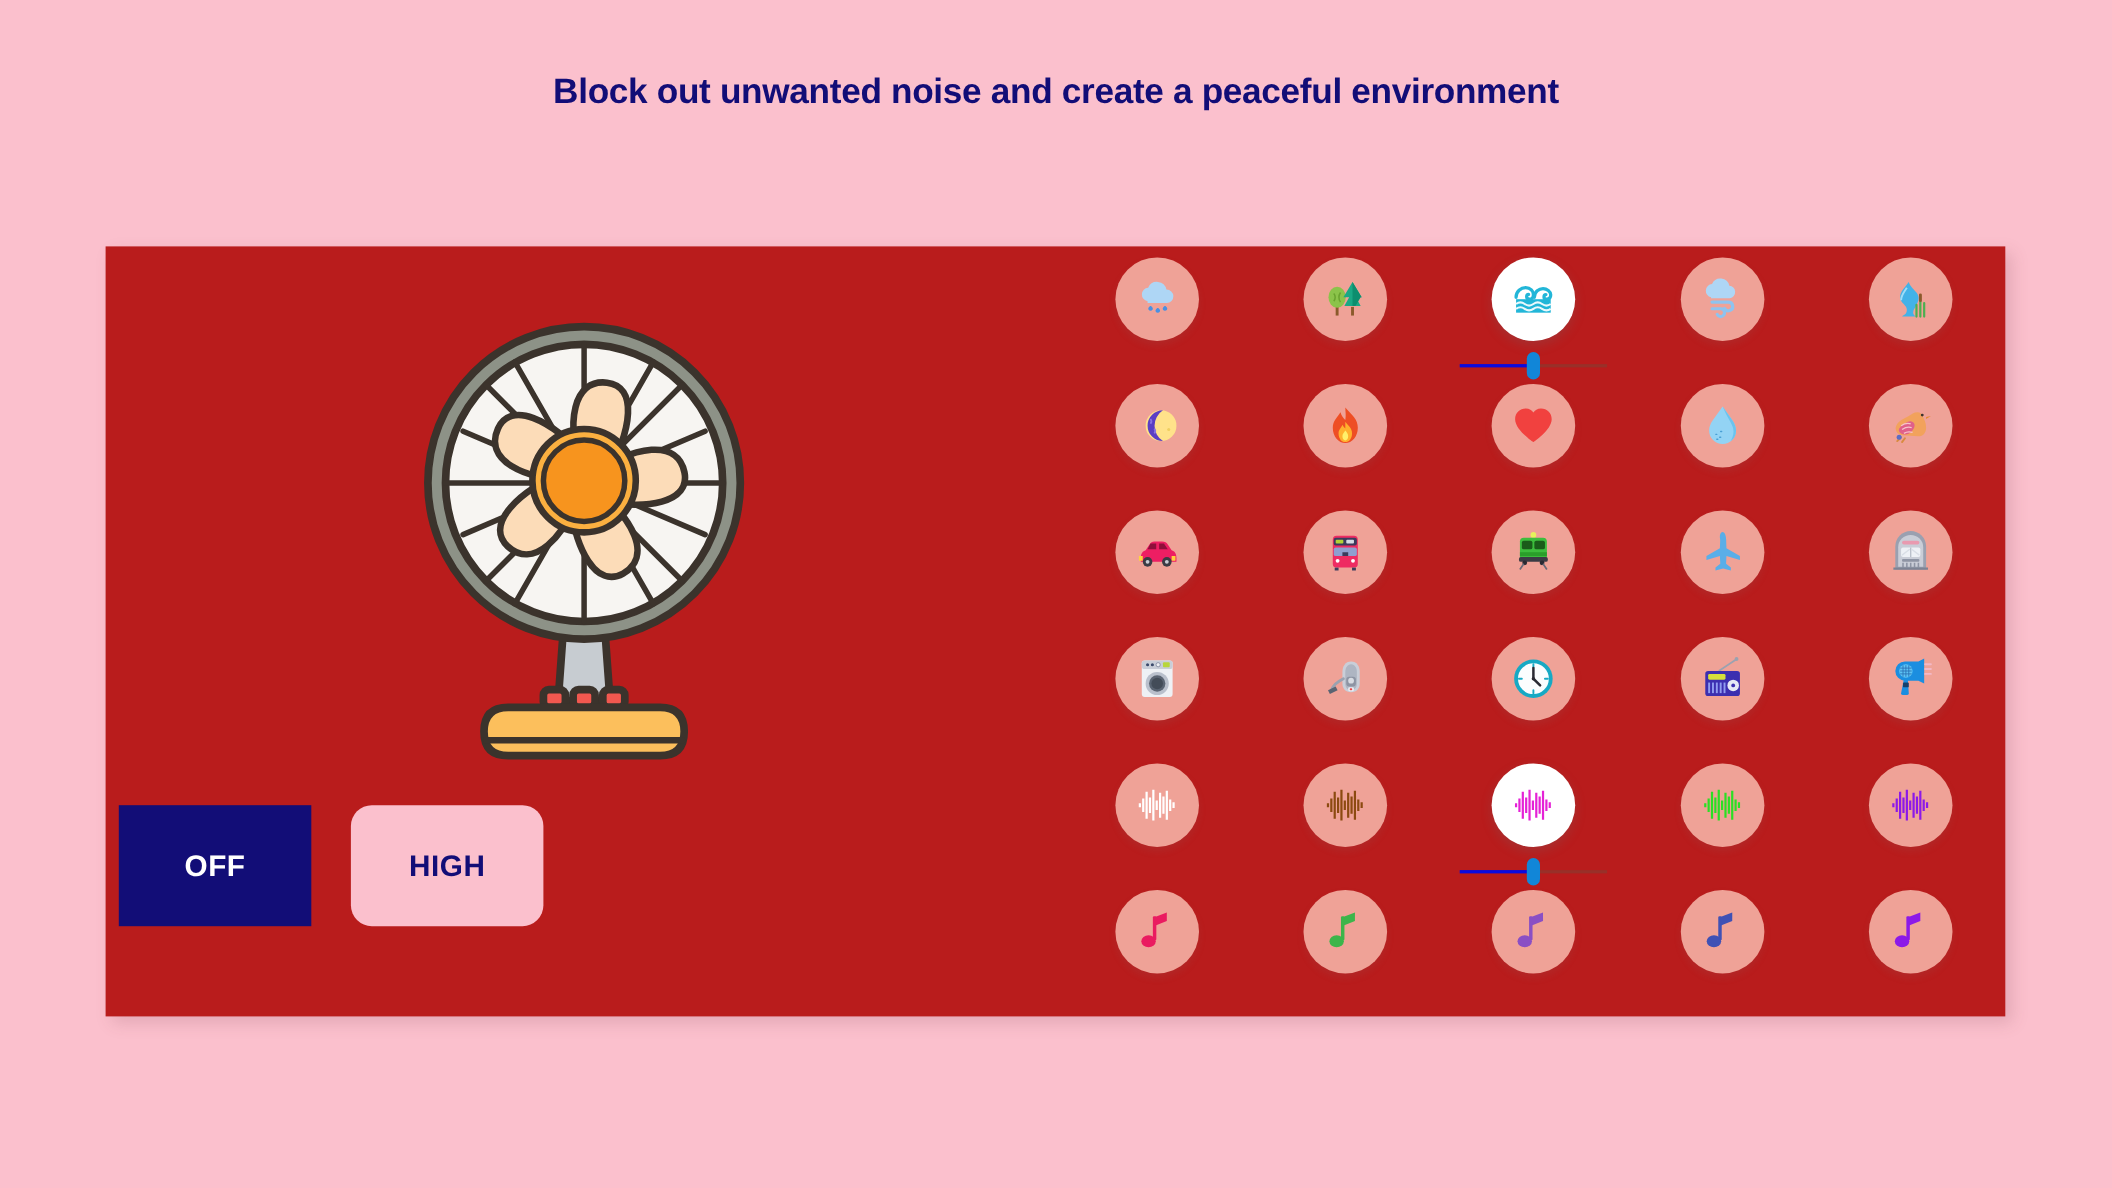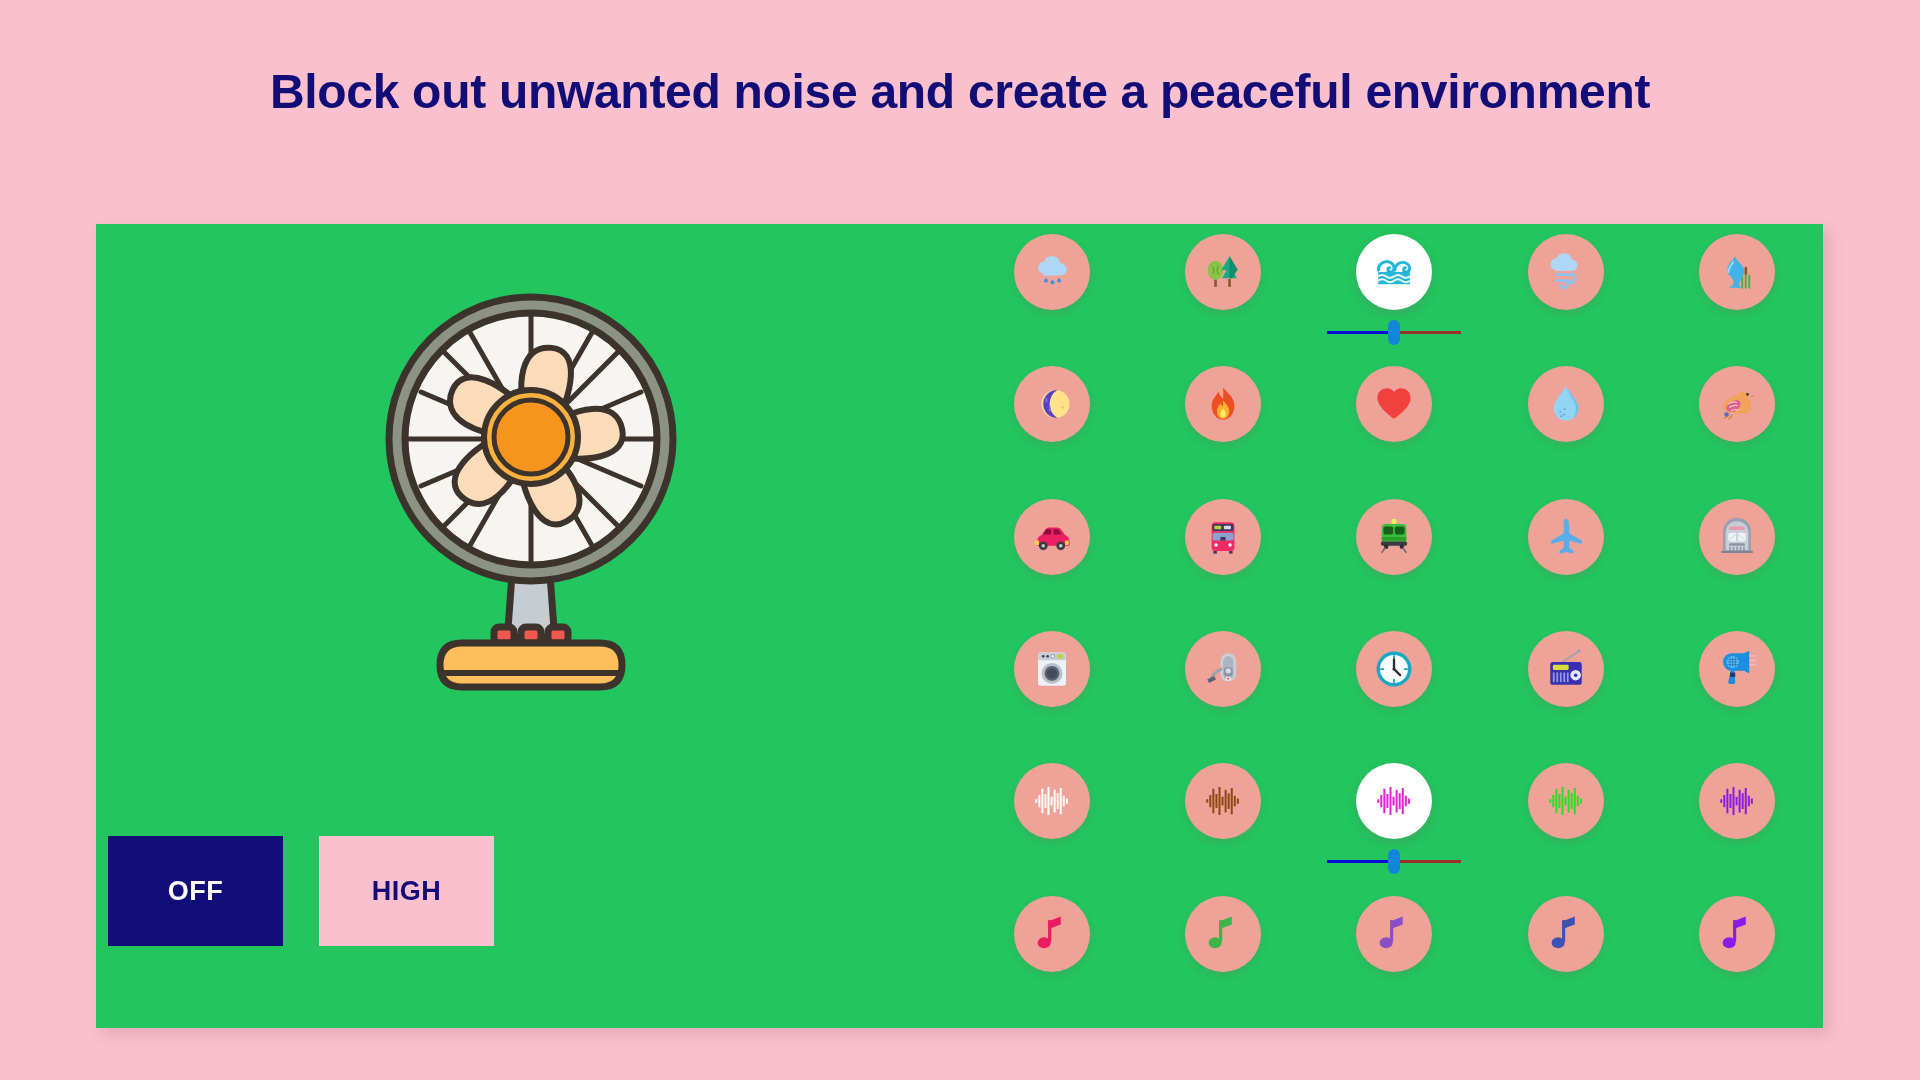--- a/index.html
+++ b/index.html
@@ -11,35 +11,35 @@
   body {
     background: #fbc0cd;
     font-family: "Liberation Sans", sans-serif;
   }
 
   
   .page-title {
     width: 1920px;
     text-align: center;
     color: #120d77;
-    font-size: 48px;
+    font-size: 32px;
     font-weight: bold;
     letter-spacing: -0.3px;
     padding-top: 66px;
     line-height: 1.1;
   }
 
   
   .panel {
     position: absolute;
     left: 96px;
     top: 224px;
     width: 1727px;
-    height: 804px;
-    background: #22c55e;
+    height: 700px;
+    background: #b91c1c;
     box-shadow: 6px 6px 14px rgba(120, 60, 75, 0.18);
     display: flex;
   }
 
   
   .fan-pane {
     position: relative;
     width: 870px;
     height: 100%;
   }
@@ -70,20 +70,21 @@
     font-weight: bold;
     letter-spacing: 0.5px;
     display: flex;
     align-items: center;
     justify-content: center;
     cursor: pointer;
   }
   .speed-btn.active {
     background: #fbc0cd;
     color: #120d77;
+    border-radius: 19px;
   }
 
   
   .sound-pane {
     position: relative;
     flex: 1;
     padding: 0;
   }
   .sound-grid {
     position: absolute;

